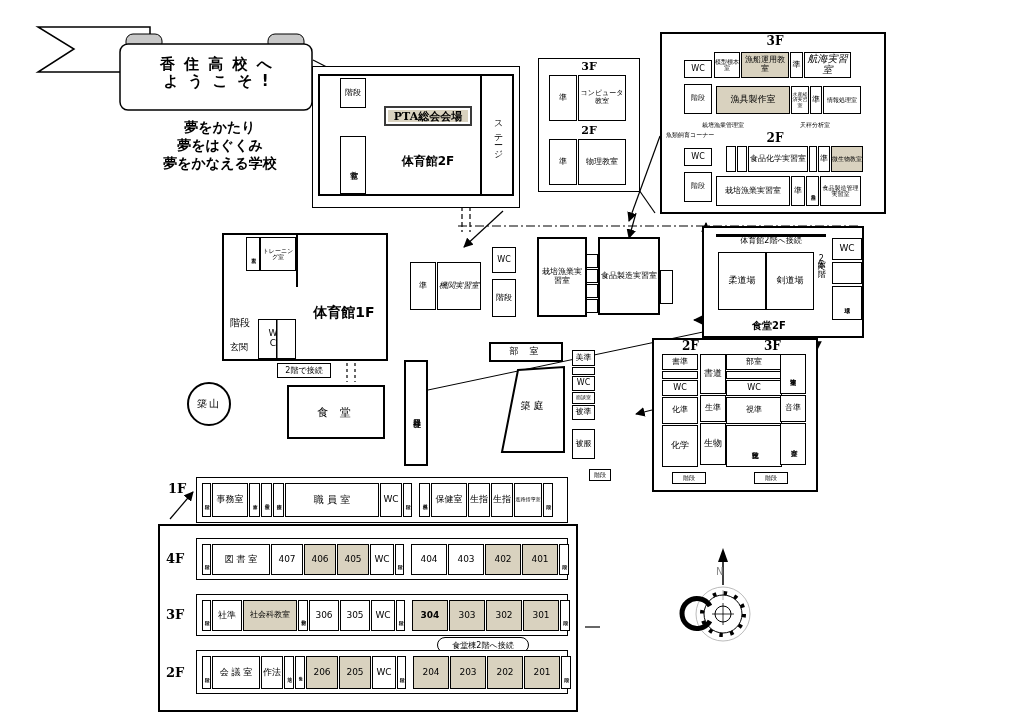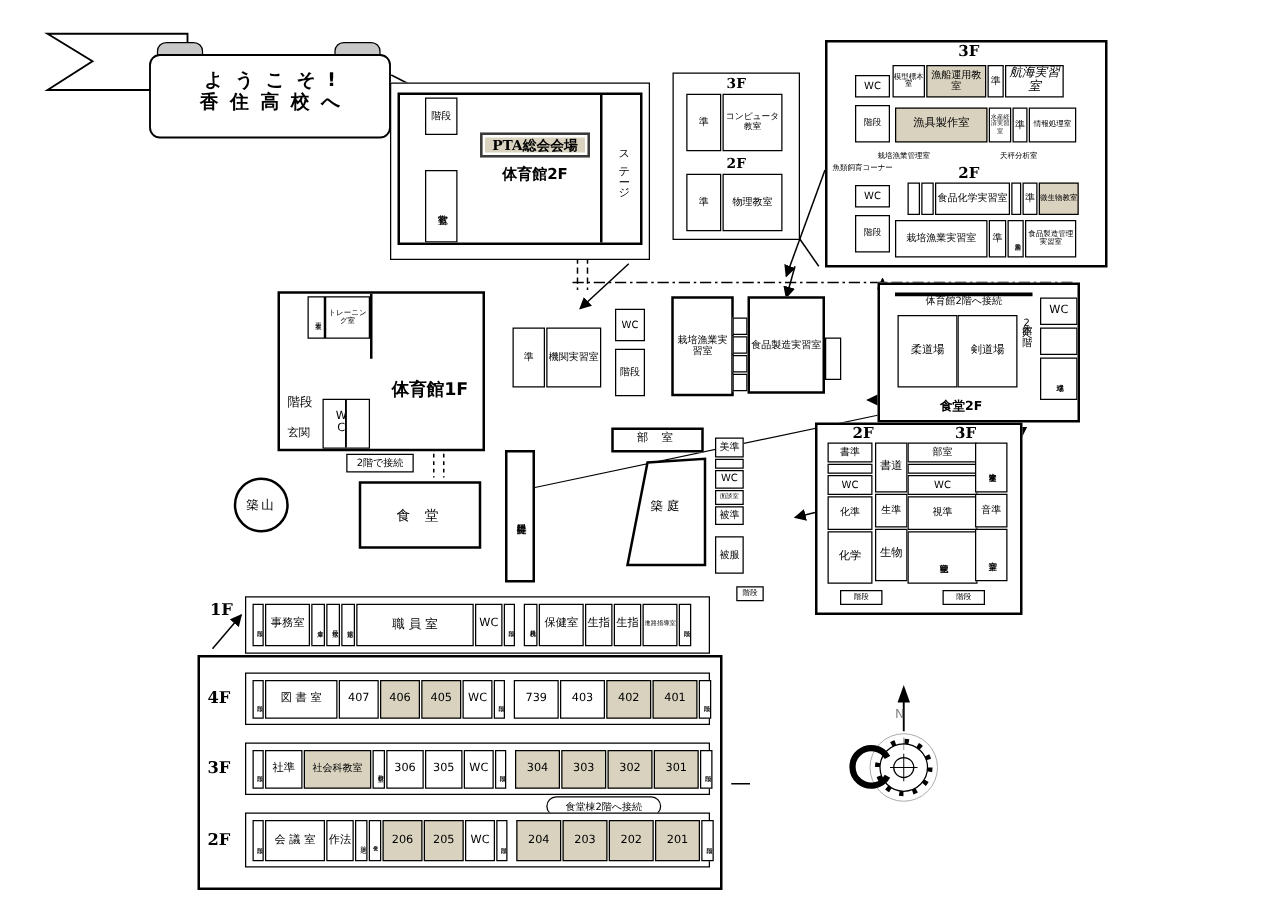--- a/index.html
+++ b/index.html
@@ -82,30 +82,35 @@
       <circle cx="723" cy="614" r="21" stroke-width="4" stroke-dasharray="3.5 7.5"></circle>
       <circle cx="723" cy="614" r="19" stroke-width="1"></circle>
       <circle cx="723" cy="614" r="8" stroke-width="1"></circle>
       <line x1="712" y1="614" x2="734" y2="614" stroke-width="0.8"></line>
       <line x1="723" y1="603" x2="723" y2="625" stroke-width="0.8"></line>
       <path d="M 710 621 A 15 15 0 1 1 710 606" stroke-width="5"></path>
     </g>
   </svg>
 
   <div class="lbl center" style="left:124px;top:56px;width:186px;font-weight:bold;font-size:15px;letter-spacing:2px">
+    <div>香 住 高 校 へ</div>
     <div>よ う こ そ !</div>
-    <div>香 住 高 校 へ</div>
+  </div>
+  <div class="lbl center" style="left:140px;top:118px;width:160px;font-weight:bold;font-size:14px;line-height:1.3">
+    <div>夢をかたり</div>
+    <div>夢をはぐくみ</div>
+    <div>夢をかなえる学校</div>
   </div>
 
   <div class="bldg thin" style="left:312px;top:66px;width:208px;height:142px"></div>
   <div class="bldg" style="left:318px;top:74px;width:196px;height:122px">
     <div class="room" style="position:absolute;left:20px;top:2px;width:26px;height:30px;font-size:8px">階段</div>
     <div class="room vert" style="position:absolute;left:20px;top:60px;width:26px;height:58px;font-size:8px">教官室</div>
     <div class="ptabox" style="left:64px;top:30px;width:88px;height:20px">PTA総会会場</div>
-    <div class="lbl center" style="left:60px;top:57px;width:96px;font-weight:bold;font-size:12px">体育館2F</div>
+    <div class="lbl center" style="left:60px;top:79px;width:96px;font-weight:bold;font-size:12px">体育館2F</div>
     <div class="vtext" style="position:absolute;left:160px;top:0;width:34px;height:118px;border-left:2px solid #000;display:flex;align-items:center;justify-content:center;font-size:9px;letter-spacing:3px">ステージ</div>
   </div>
 
   <div class="bldg thin" style="left:538px;top:58px;width:102px;height:134px">
     <div class="lbl flabel center" style="left:0;top:2px;width:100px;font-size:11px">3F</div>
     <div class="rooms row" style="left:10px;top:16px;height:46px">
         <div class="room" style="flex: 0 0 28px; font-size: 8px;">準</div>
         <div class="room" style="flex: 0 0 48px; font-size: 7px; text-align: center;">コンピュータ教室</div>
       </div>
     <div class="lbl flabel center" style="left:0;top:66px;width:100px;font-size:11px">2F</div>
@@ -163,21 +168,21 @@
     <div class="lbl center" style="left:78px;top:70px;width:84px;font-weight:bold;font-size:14px">体育館1F</div>
   </div>
 
   <div class="abs" style="left:187px;top:382px;width:44px;height:44px;border:2px solid #000;border-radius:50%;display:flex;align-items:center;justify-content:center;font-size:10px;letter-spacing:2px">築山</div>
   <div class="abs" style="left:277px;top:363px;width:54px;height:15px;border:1.5px solid #000;display:flex;align-items:center;justify-content:center;font-size:8px;background:#fff">2階で接続</div>
   <div class="bldg" style="left:287px;top:385px;width:98px;height:54px;border-width:2.5px;display:flex;align-items:center;justify-content:center;font-size:11px;letter-spacing:4px">食 堂</div>
   <div class="room vert" style="position:absolute;left:404px;top:360px;width:24px;height:106px;font-size:8px;border-width:2px">生徒昇降口</div>
 
   <div class="rooms row" style="left:410px;top:262px;height:48px">
       <div class="room" style="flex: 0 0 26px; font-size: 8px;">準</div>
-      <div class="room" style="flex: 0 0 44px; font-size: 8px;">機関実習室</div>
+      <div class="room" style="flex: 0 0 44px; font-size: 8px; font-style: italic;">機関実習室</div>
     </div>
   <div class="room" style="position:absolute;left:492px;top:247px;width:24px;height:26px;font-size:8px">WC</div>
   <div class="room" style="position:absolute;left:492px;top:279px;width:24px;height:38px;font-size:8px">階段</div>
   <div class="room" style="position:absolute;left:537px;top:237px;width:50px;height:80px;font-size:8px;border-width:2px">栽培漁業実習室</div>
   <div class="rooms col" style="left:586px;top:254px;width:12px">
       <div class="room" style="flex: 0 0 14px;"></div>
       <div class="room" style="flex: 0 0 14px;"></div>
       <div class="room" style="flex: 0 0 14px;"></div>
       <div class="room" style="flex: 0 0 14px;"></div>
     </div>
@@ -265,40 +270,40 @@
   <div class="bldg thin" style="left:196px;top:538px;width:372px;height:42px"></div>
   <div class="rooms row" style="left:202px;top:544px;height:31px">
       <div class="room vert" style="flex: 0 0 9px; font-size: 5px;">階段</div>
       <div class="room" style="flex: 0 0 58px; font-size: 9px;">図 書 室</div>
       <div class="room" style="flex: 0 0 32px;">407</div>
       <div class="room shaded" style="flex: 0 0 32px;">406</div>
       <div class="room shaded" style="flex: 0 0 32px;">405</div>
       <div class="room" style="flex: 0 0 24px;">WC</div>
       <div class="room vert" style="flex: 0 0 9px; font-size: 5px;">階段</div>
       <div class="room gap" style="flex: 0 0 5px;"></div>
-      <div class="room" style="flex: 0 0 36px;">739</div>
+      <div class="room" style="flex: 0 0 36px;">404</div>
       <div class="room" style="flex: 0 0 36px;">403</div>
       <div class="room shaded" style="flex: 0 0 36px;">402</div>
       <div class="room shaded" style="flex: 0 0 36px;">401</div>
       <div class="room vert" style="flex: 0 0 10px; font-size: 5px;">階段</div>
     </div>
 
   <div class="lbl flabel" style="left:166px;top:608px">3F</div>
   <div class="bldg thin" style="left:196px;top:594px;width:372px;height:42px"></div>
   <div class="rooms row" style="left:202px;top:600px;height:31px">
       <div class="room vert" style="flex: 0 0 9px; font-size: 5px;">階段</div>
       <div class="room" style="flex: 0 0 30px;">社準</div>
       <div class="room shaded" style="flex: 0 0 54px; font-size: 8px;">社会科教室</div>
       <div class="room vert" style="flex: 0 0 10px; font-size: 5px;">教材室</div>
       <div class="room" style="flex: 0 0 30px;">306</div>
       <div class="room" style="flex: 0 0 30px;">305</div>
       <div class="room" style="flex: 0 0 24px;">WC</div>
       <div class="room vert" style="flex: 0 0 9px; font-size: 5px;">階段</div>
       <div class="room gap" style="flex: 0 0 5px;"></div>
-      <div class="room shaded" style="flex: 0 0 36px;">304</div>
+      <div class="room shaded" style="flex: 0 0 36px; font-weight: bold;">304</div>
       <div class="room shaded" style="flex: 0 0 36px;">303</div>
       <div class="room shaded" style="flex: 0 0 36px;">302</div>
       <div class="room shaded" style="flex: 0 0 36px;">301</div>
       <div class="room vert" style="flex: 0 0 10px; font-size: 5px;">階段</div>
     </div>
 
   <div class="abs" style="left:437px;top:637px;width:92px;height:16px;border:1.5px solid #000;border-radius:8px;display:flex;align-items:center;justify-content:center;font-size:8px;background:#fff">食堂棟2階へ接続</div>
 
   <div class="lbl flabel" style="left:166px;top:666px">2F</div>
   <div class="bldg thin" style="left:196px;top:650px;width:372px;height:44px"></div>

